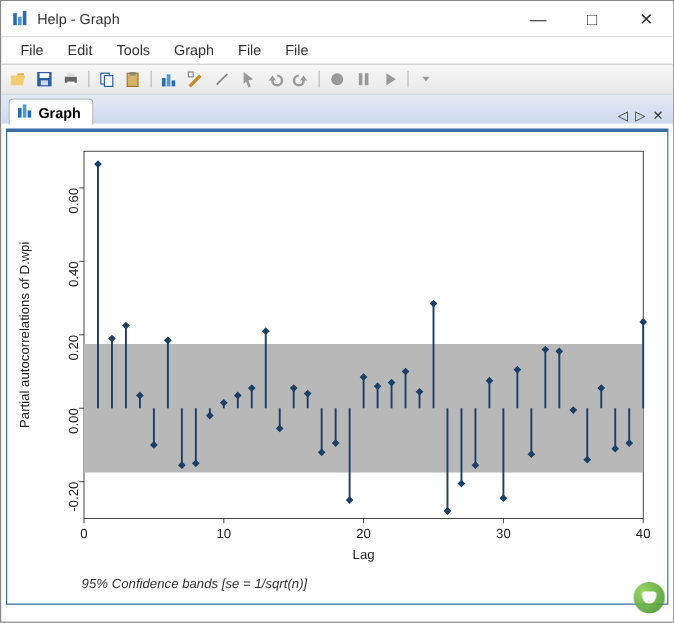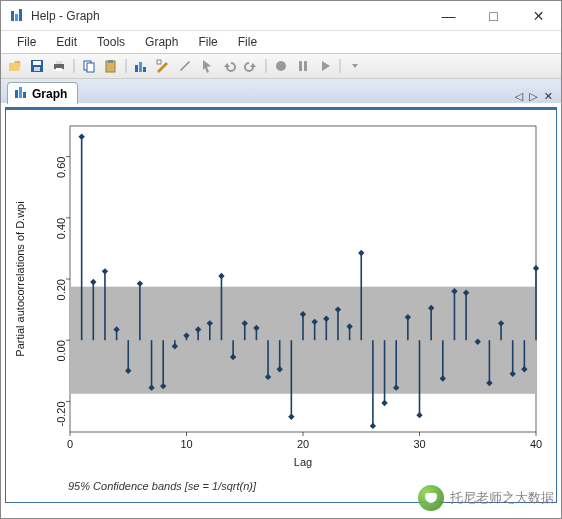--- a/index.html
+++ b/index.html
@@ -296,14 +296,13 @@
           <text x="295" y="354" text-anchor="middle" class="axis-title">Lag</text>
           <text x="16" y="167" text-anchor="middle" transform="rotate(-90 16 167)" class="axis-title">Partial autocorrelations of D.wpi</text>
         </svg>
     </div>
     <div class="footnote">95% Confidence bands [se = 1/sqrt(n)]</div>
   </div>
 </div>
 
 <div class="watermark">
   <div class="bubble"></div>
-  <div class="txt">托尼老师之大数据</div>
 </div>
 
 </body></html>

